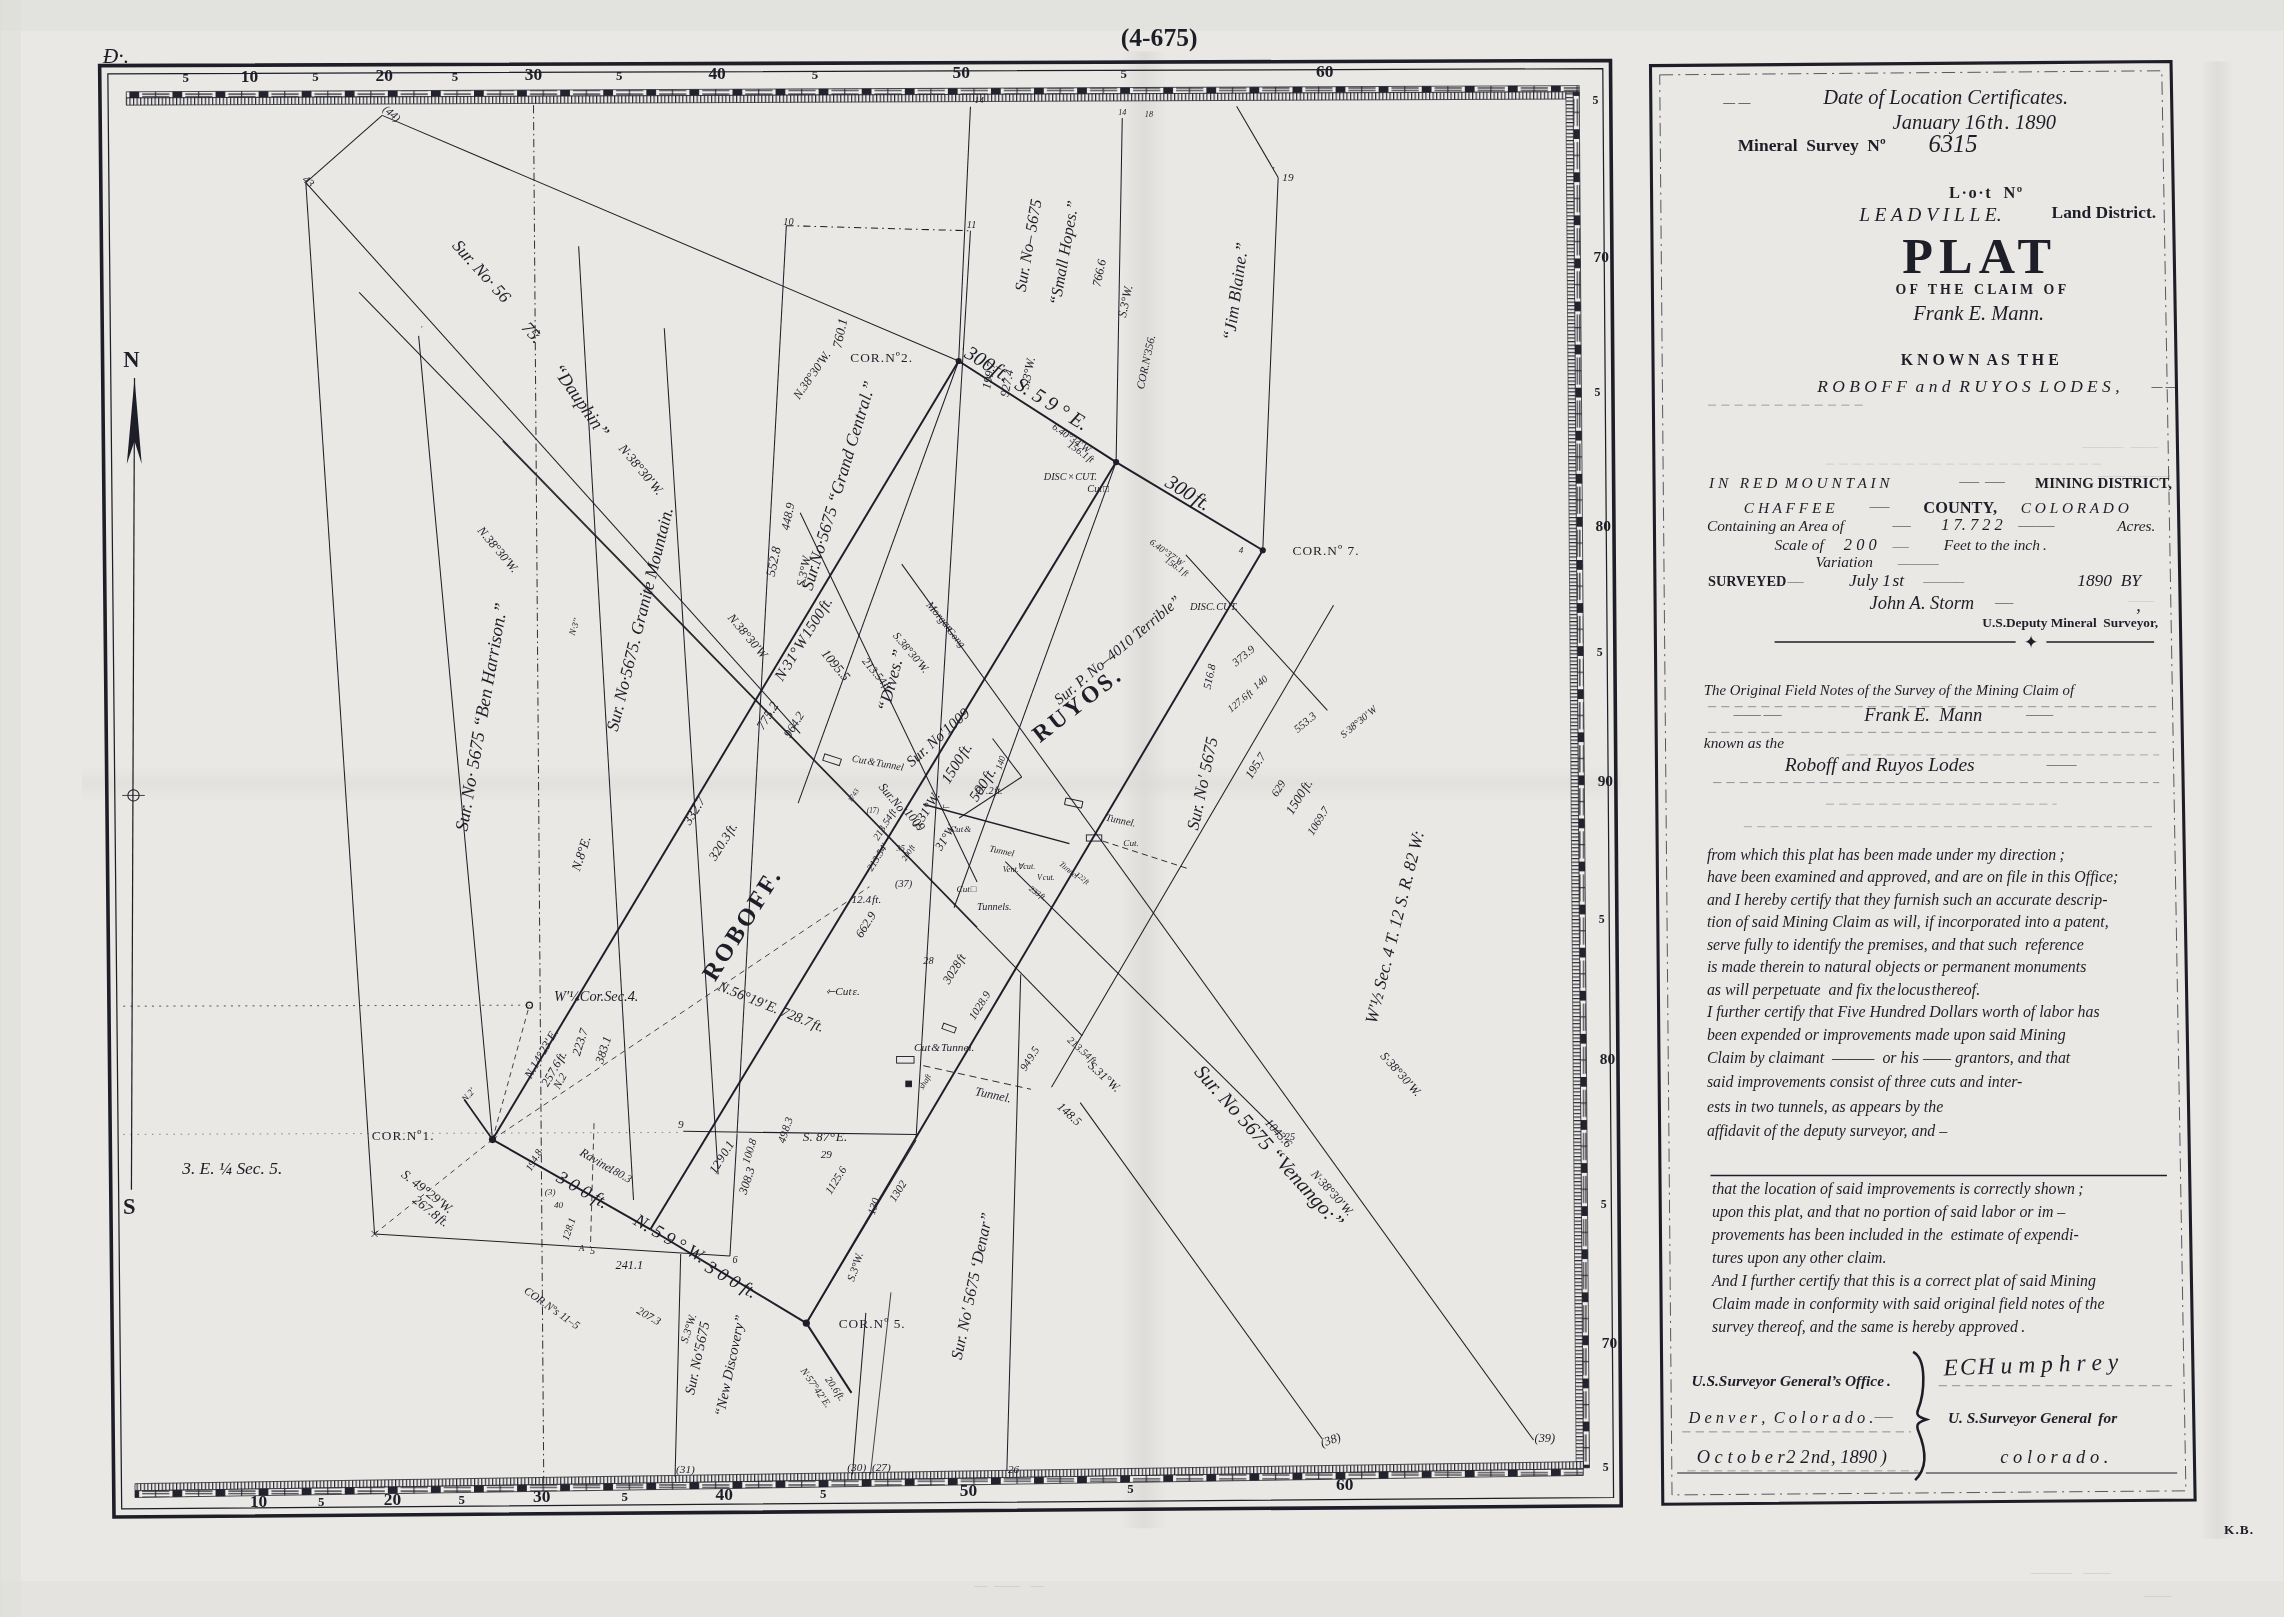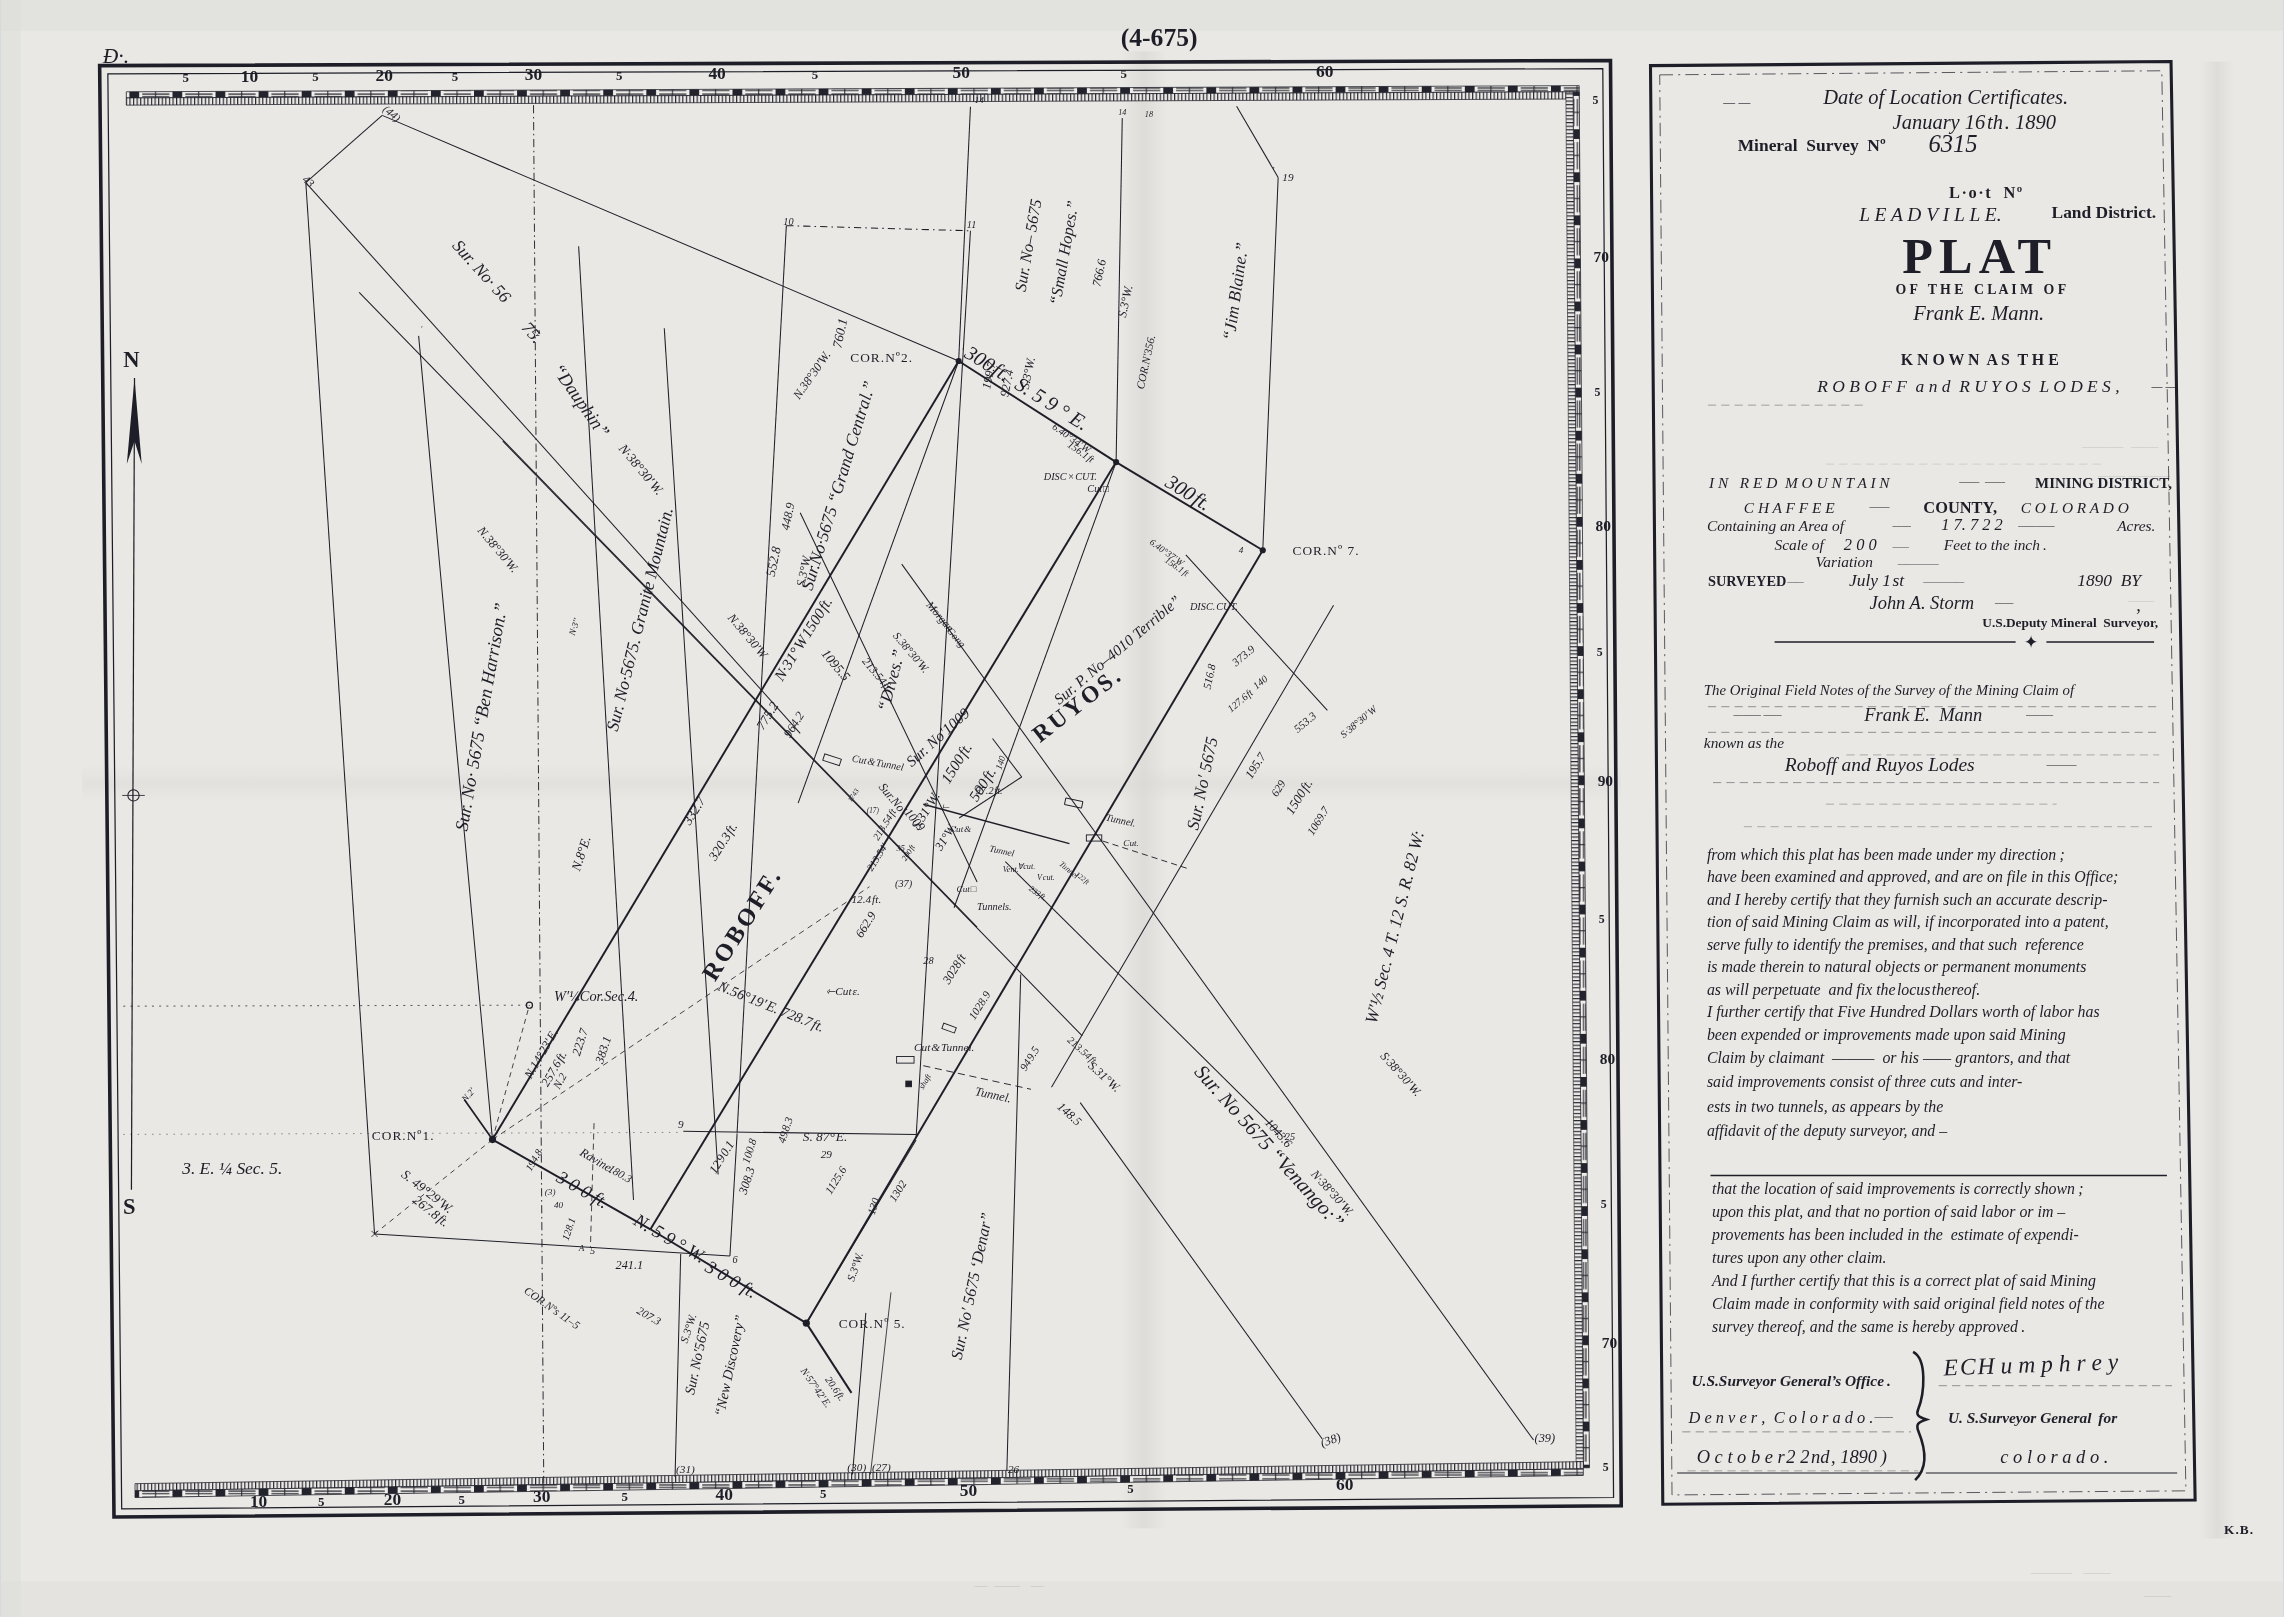--- a/index.html
+++ b/index.html
@@ -1,13 +1,13 @@
 <!DOCTYPE html>
 <html style="font-size:8.2px"><head><meta charset="utf-8"><style>
-html,body{margin:0;padding:0;} .page{width:2284px;height:1617px;overflow:hidden;background:#3b82f6;}
+html,body{margin:0;padding:0;} .page{width:2284px;height:1617px;overflow:hidden;background:#fdba74;}
 text{white-space:pre;}
 </style></head><body>
 <div class="page">
 <svg width="2284" height="1617" viewBox="0 0 4453 3153" xmlns="http://www.w3.org/2000/svg">
 <defs>
 <pattern id="hatchV" width="7" height="14" patternUnits="userSpaceOnUse">
           <rect width="7" height="14" fill="#eceae6"></rect>
           <rect x="0" y="0" width="2.3" height="14" fill="#2a2a34"></rect>
         </pattern>
 <pattern id="checker" width="84" height="12" patternUnits="userSpaceOnUse">

